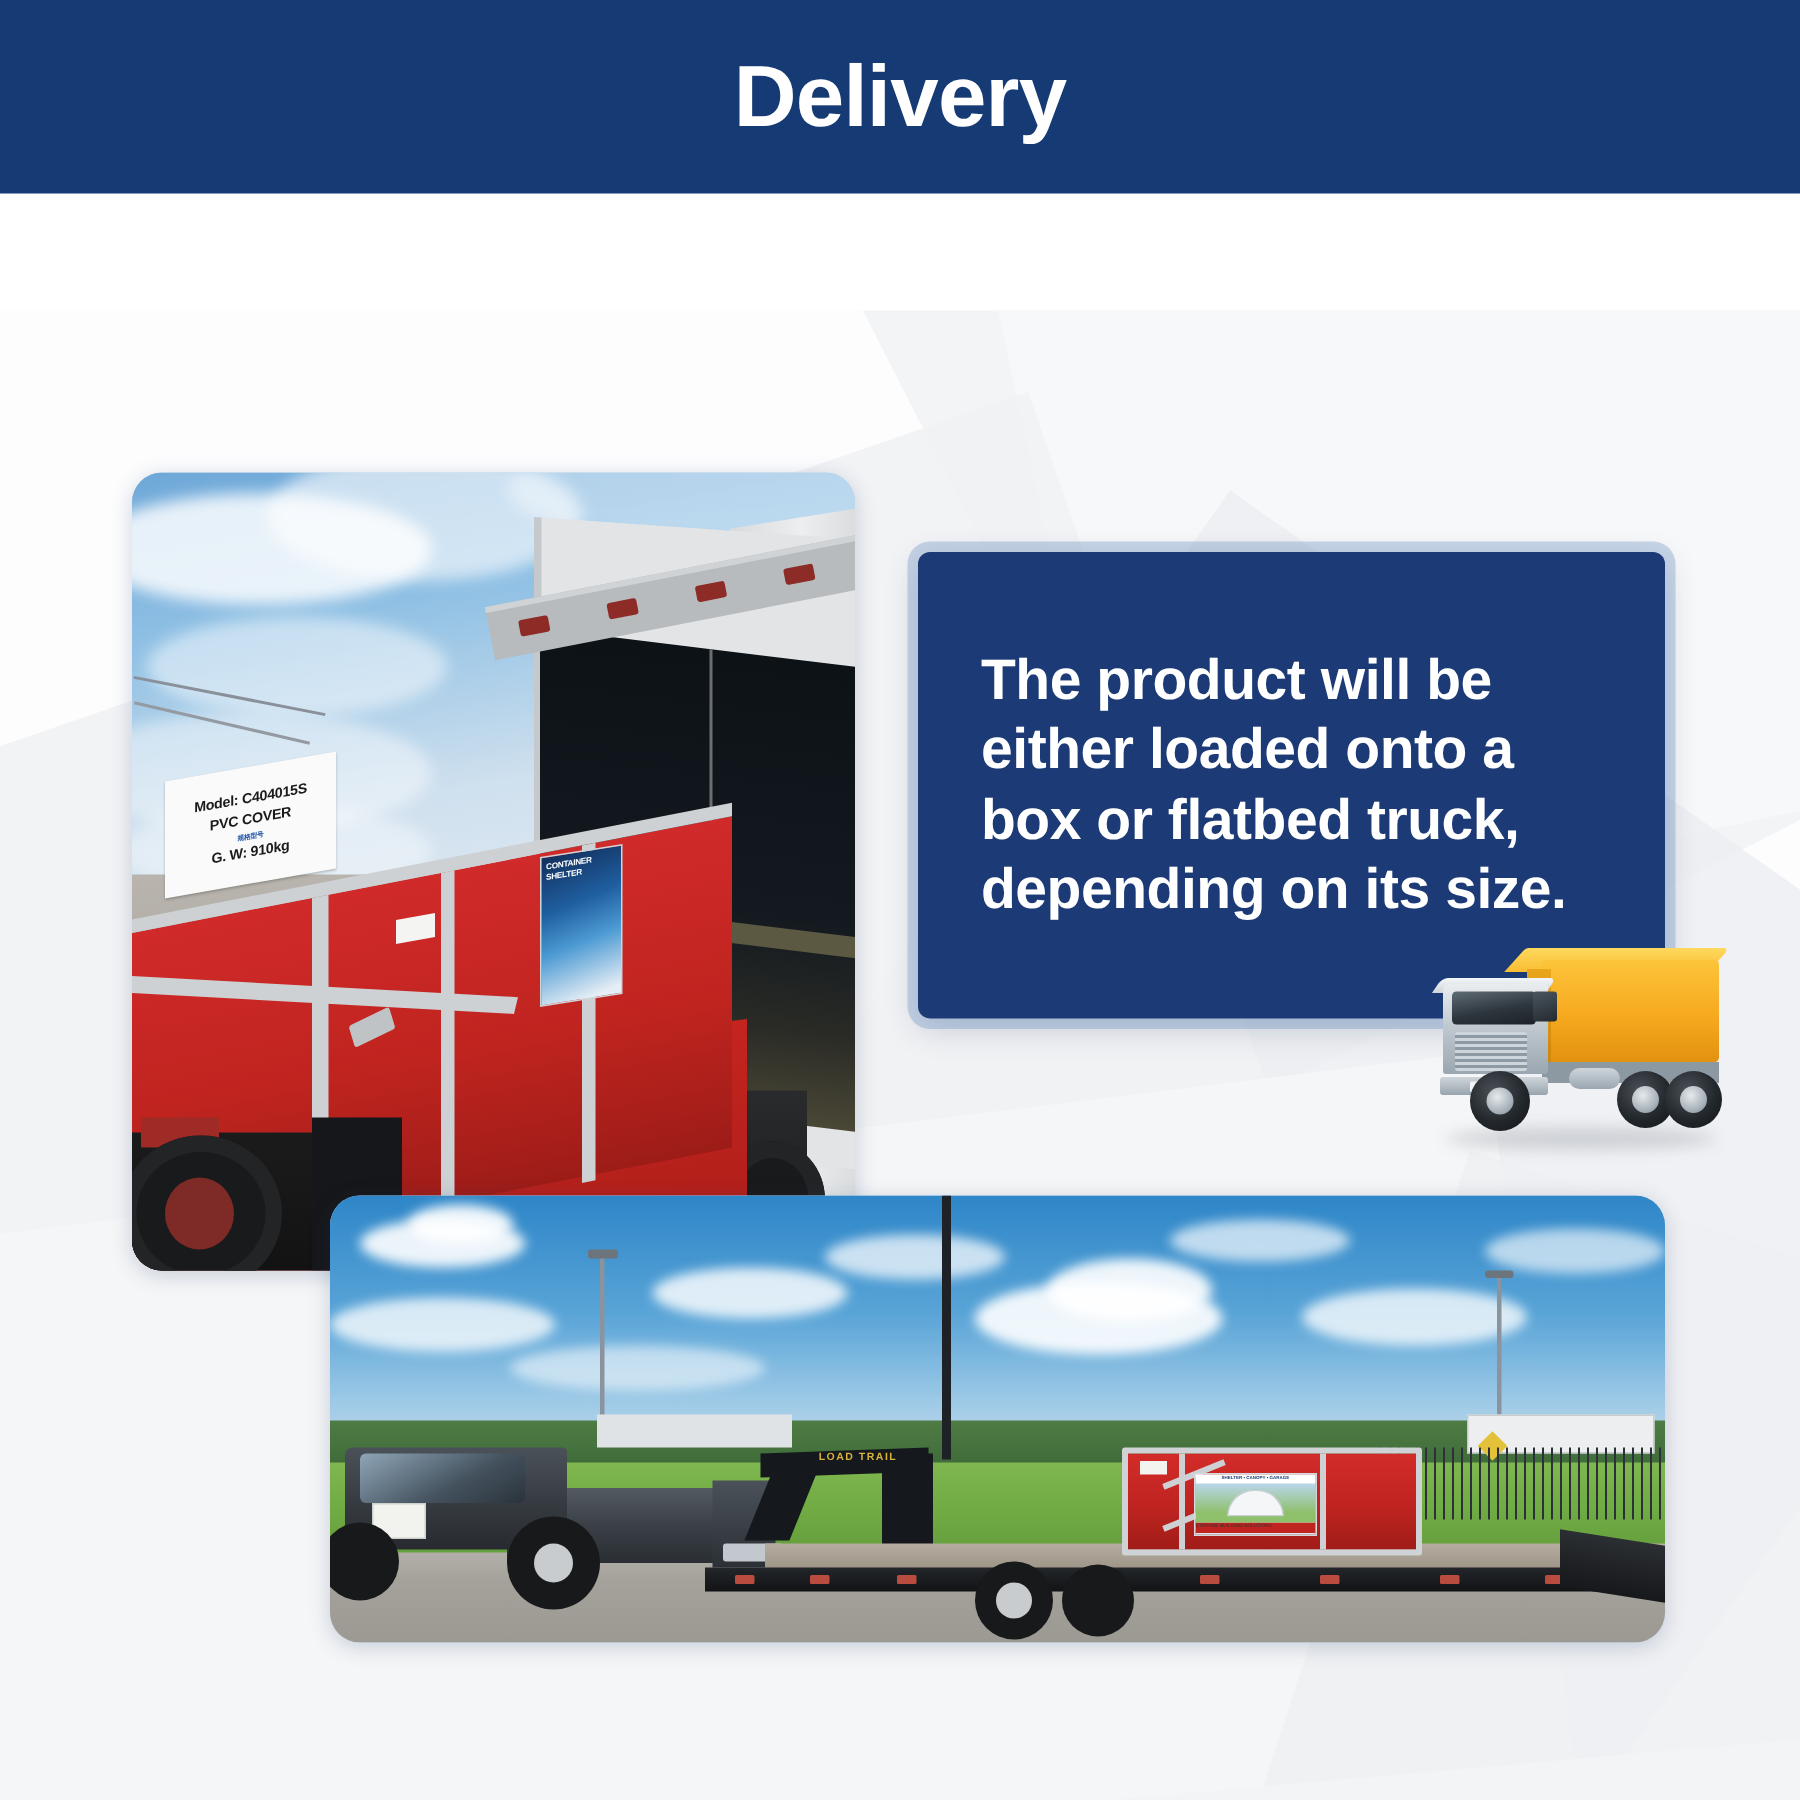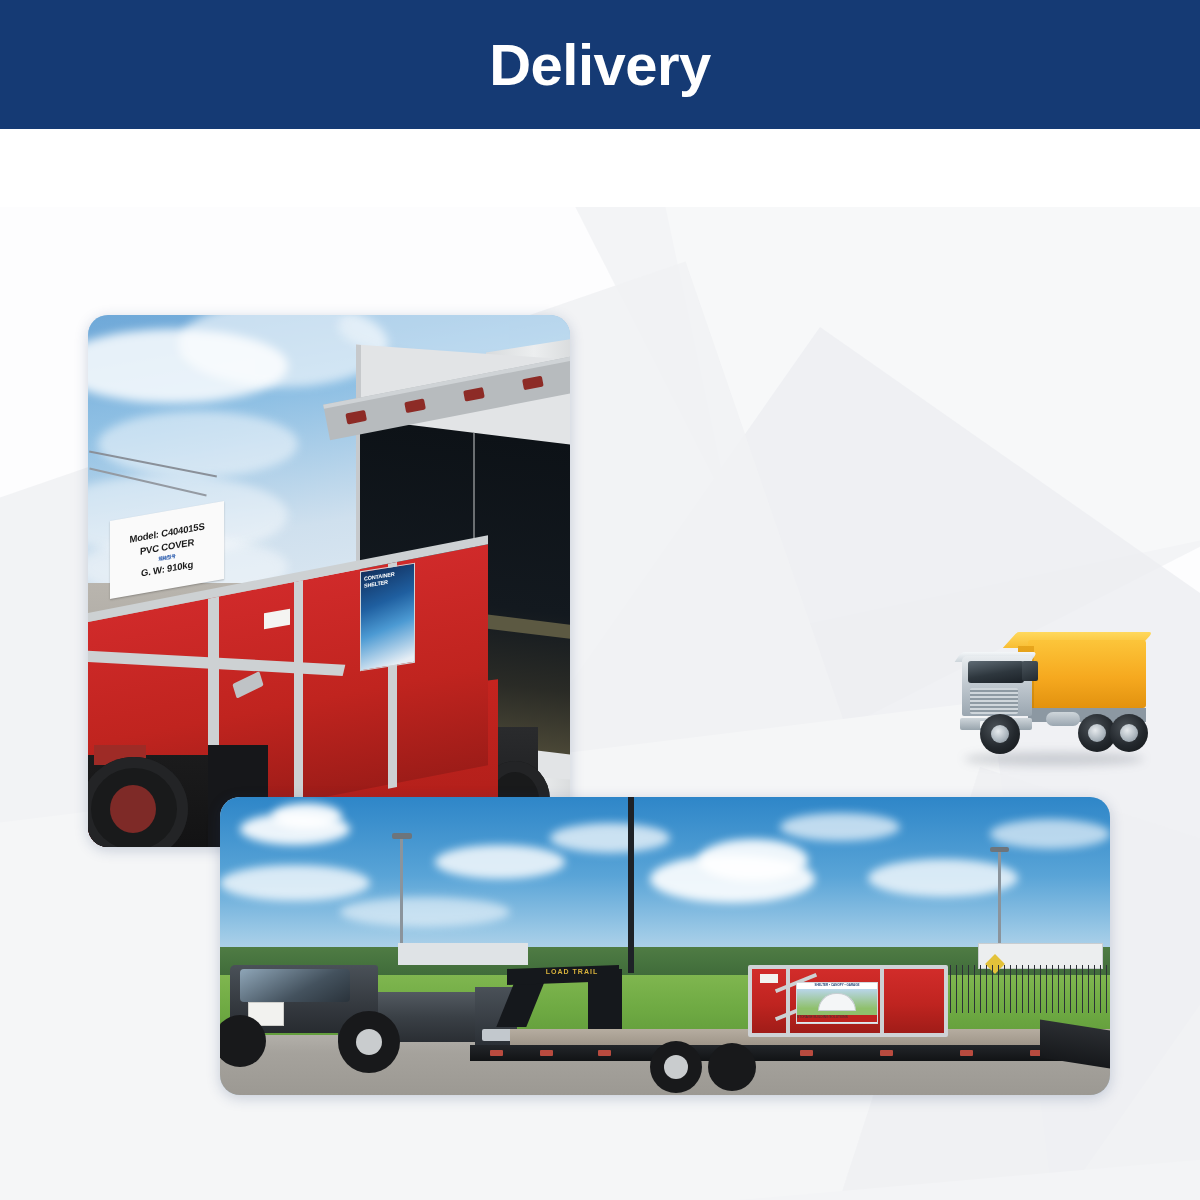--- a/index.html
+++ b/index.html
@@ -419,20 +419,23 @@
           <div class="pc-head">SHELTER • CANOPY • GARAGE</div>
           <div class="pc-body">
               <div class="pc-dome"></div>
             </div>
           <div class="pc-foot">STORAGE BUILDING SOLUTIONS</div>
         </div>
       </div>
     </div>
   </div>
 
+  <div class="callout">
+    <div class="callout-text">The product will be either loaded onto a box or flatbed truck, depending on its size.</div>
+  </div>
 
   <div class="truck-icon">
     <div class="tk tk-shadow"></div>
     <div class="tk tk-box-top"></div>
     <div class="tk tk-box"></div>
     <div class="tk tk-box-front"></div>
     <div class="tk tk-chassis"></div>
     <div class="tk tk-tank"></div>
     <div class="tk tk-cab-top"></div>
     <div class="tk tk-cab"></div>

